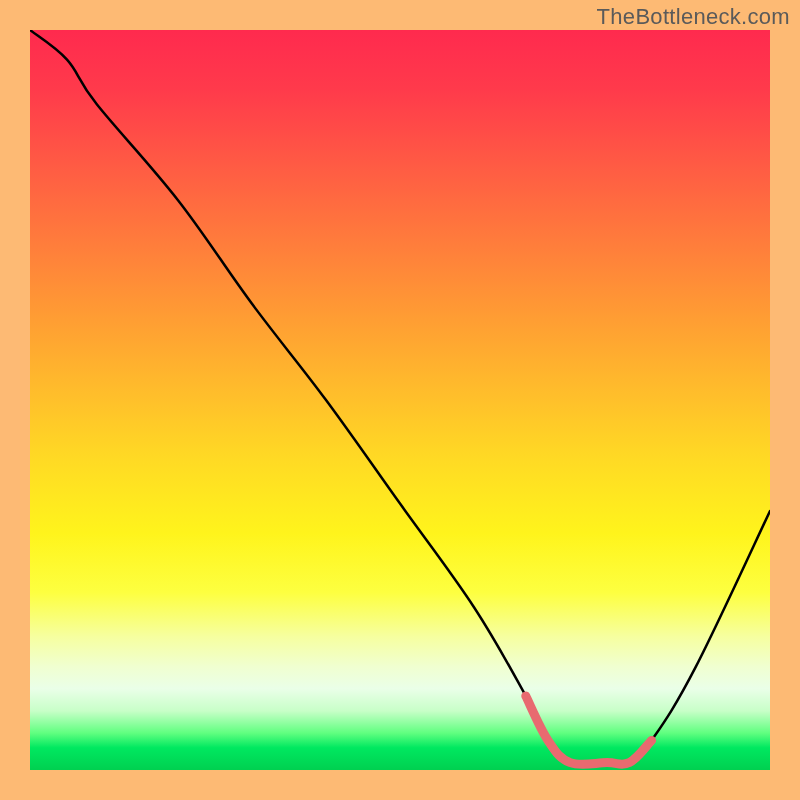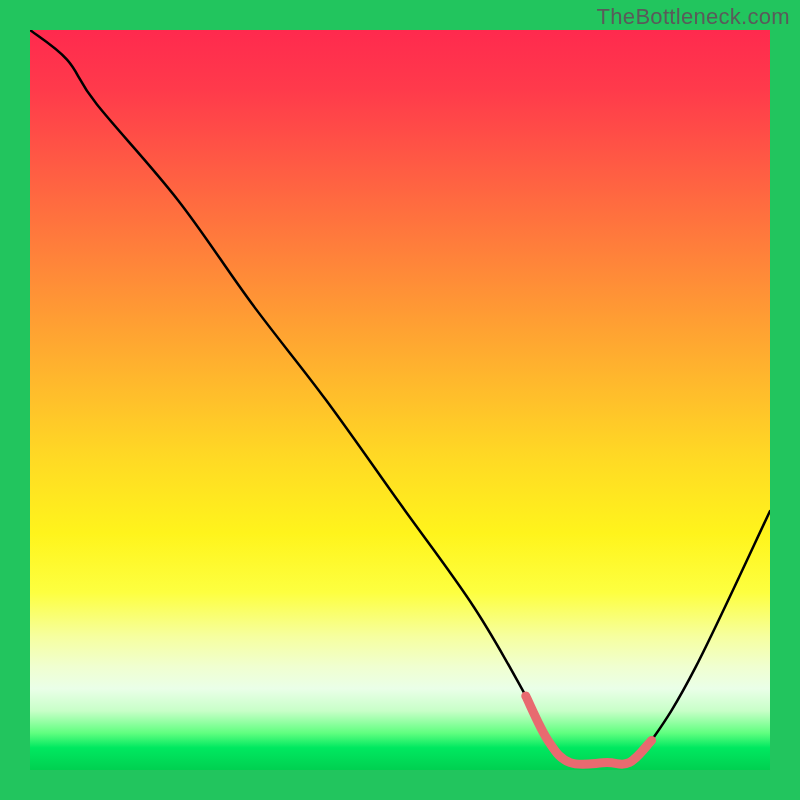--- a/index.html
+++ b/index.html
@@ -7,21 +7,21 @@
     padding: 0;
     width: 800px;
     height: 800px;
     background: #000;
     font-family: Arial, Helvetica, sans-serif;
   }
   .container {
     position: relative;
     width: 800px;
     height: 800px;
-    background: #22c55e;
+    background: #fdba74;
   }
   .watermark {
     position: absolute;
     top: 4px;
     right: 10px;
     color: #5a5a5a;
     font-size: 22px;
     font-weight: 500;
     letter-spacing: 0.3px;
     z-index: 10;

